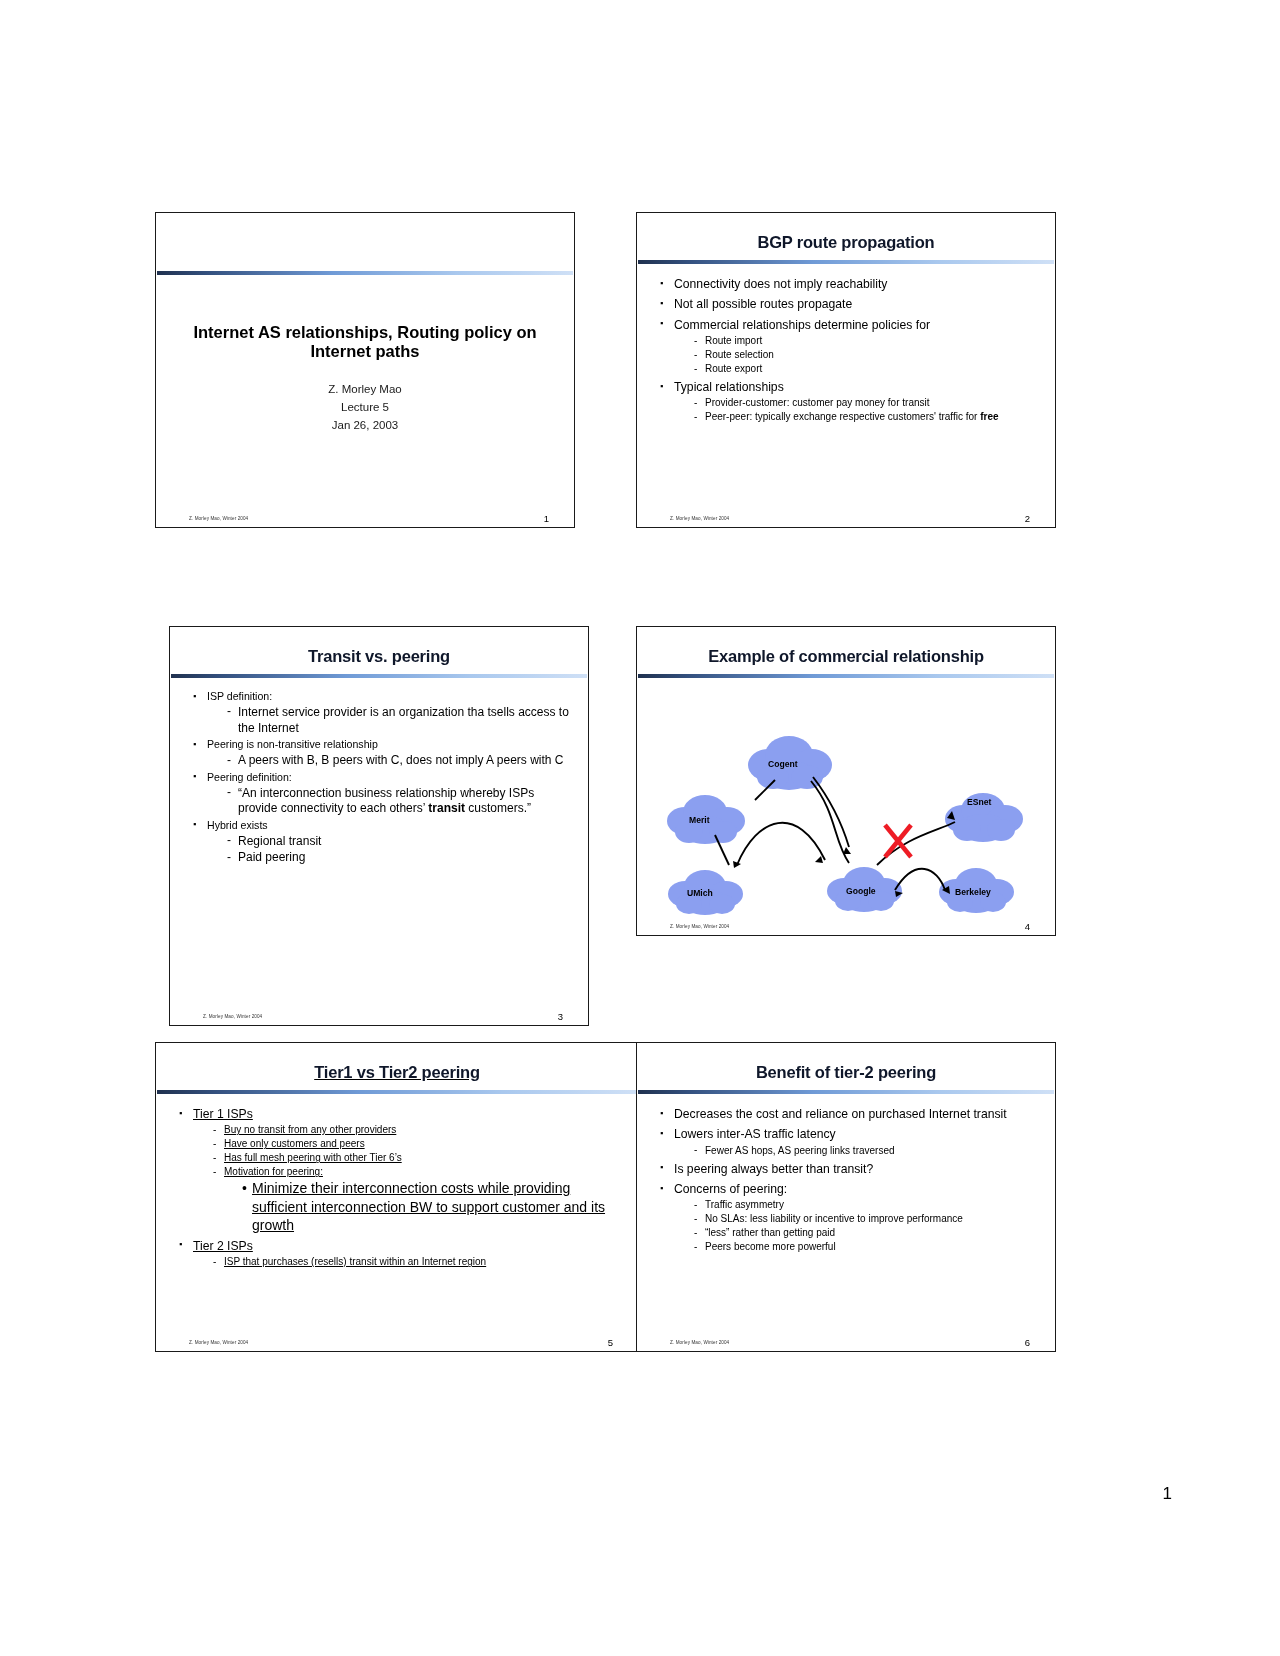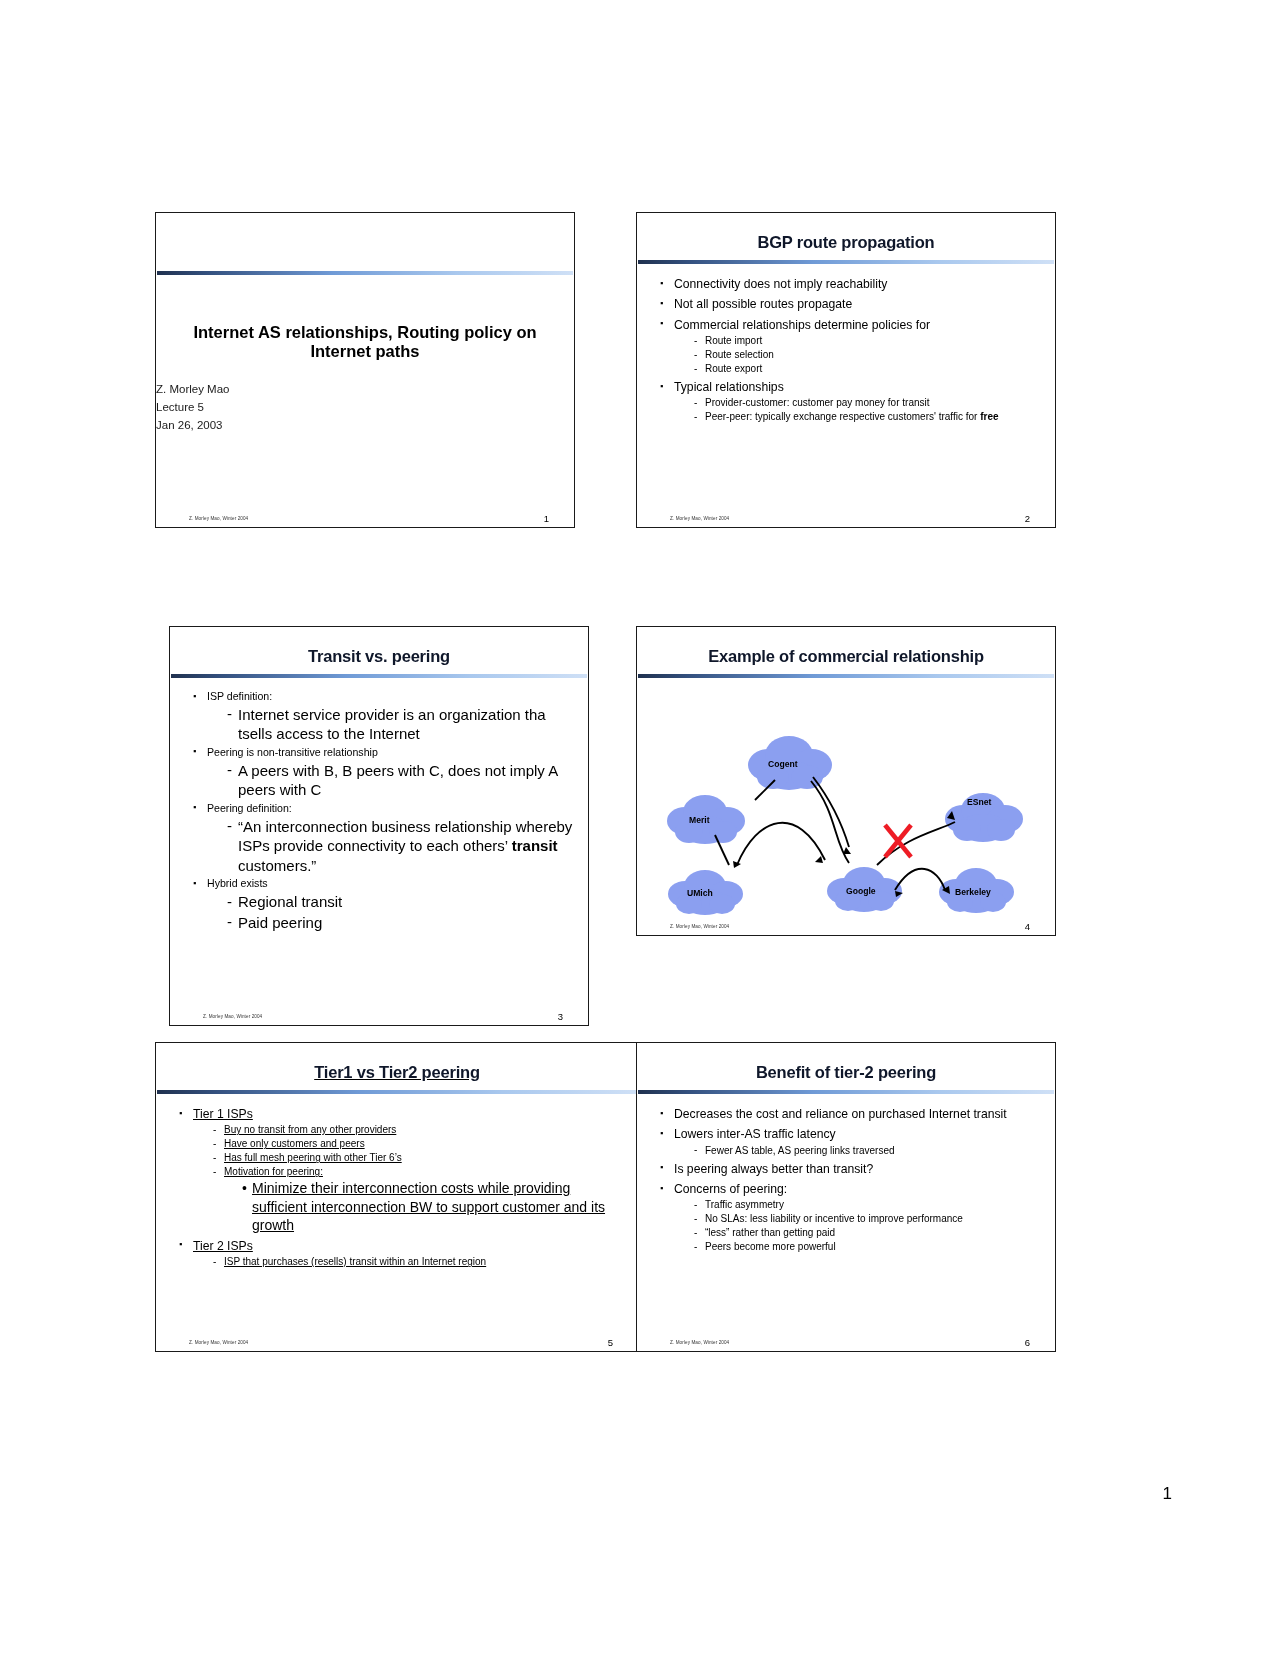--- a/index.html
+++ b/index.html
@@ -56,20 +56,21 @@
   }
   .s1 .maintitle {
     text-align: center;
     font-weight: bold;
     font-size: 16.5px;
     line-height: 1.16;
     margin-top: 48px;
     padding: 0 26px;
   }
   .s1 .subtitle {
+    text-align: center;
     font-size: 11.5px;
     line-height: 1.55;
     margin-top: 20px;
     color: #1a1a1a;
   }
 
   
   .body {
     padding: 12px 14px 0 20px;
   }
@@ -129,21 +130,21 @@
   }
   .txt { display: block; }
   b.em { font-weight: bold; }
 
   
   .body.big > ul.lv1 > li { font-size: 12.2px; margin-bottom: 4px; line-height: 1.34; }
   .body.big ul.lv2 > li { font-size: 10px; }
   .body.big ul.lv3 > li { font-size: 14px; }
 
   .body.sm > ul.lv1 > li { font-size: 10.6px; margin-bottom: 1px; }
-  .body.sm ul.lv2 > li { font-size: 15px; }
+  .body.sm ul.lv2 > li { font-size: 12px; }
 
   
   .footer {
     position: absolute;
     left: 0; right: 0; bottom: 6px;
     height: 14px;
   }
   .footer .credit {
     position: absolute;
     left: 33px;
@@ -456,21 +457,21 @@
     <div class="title-rule"></div>
     <div class="body big">
       <ul class="lv1">
         <li>
             <span class="txt">Decreases the cost and reliance on purchased Internet transit</span>
           </li>
         <li>
           <span class="txt">Lowers inter-AS traffic latency</span>
           <ul class="lv2">
             <li>
-                <span class="txt">Fewer AS table, AS peering links traversed</span>
+                <span class="txt">Fewer AS hops, AS peering links traversed</span>
               </li>
           </ul>
         </li>
         <li>
             <span class="txt">Is peering always better than transit?</span>
           </li>
         <li>
           <span class="txt">Concerns of peering:</span>
           <ul class="lv2">
             <li>

